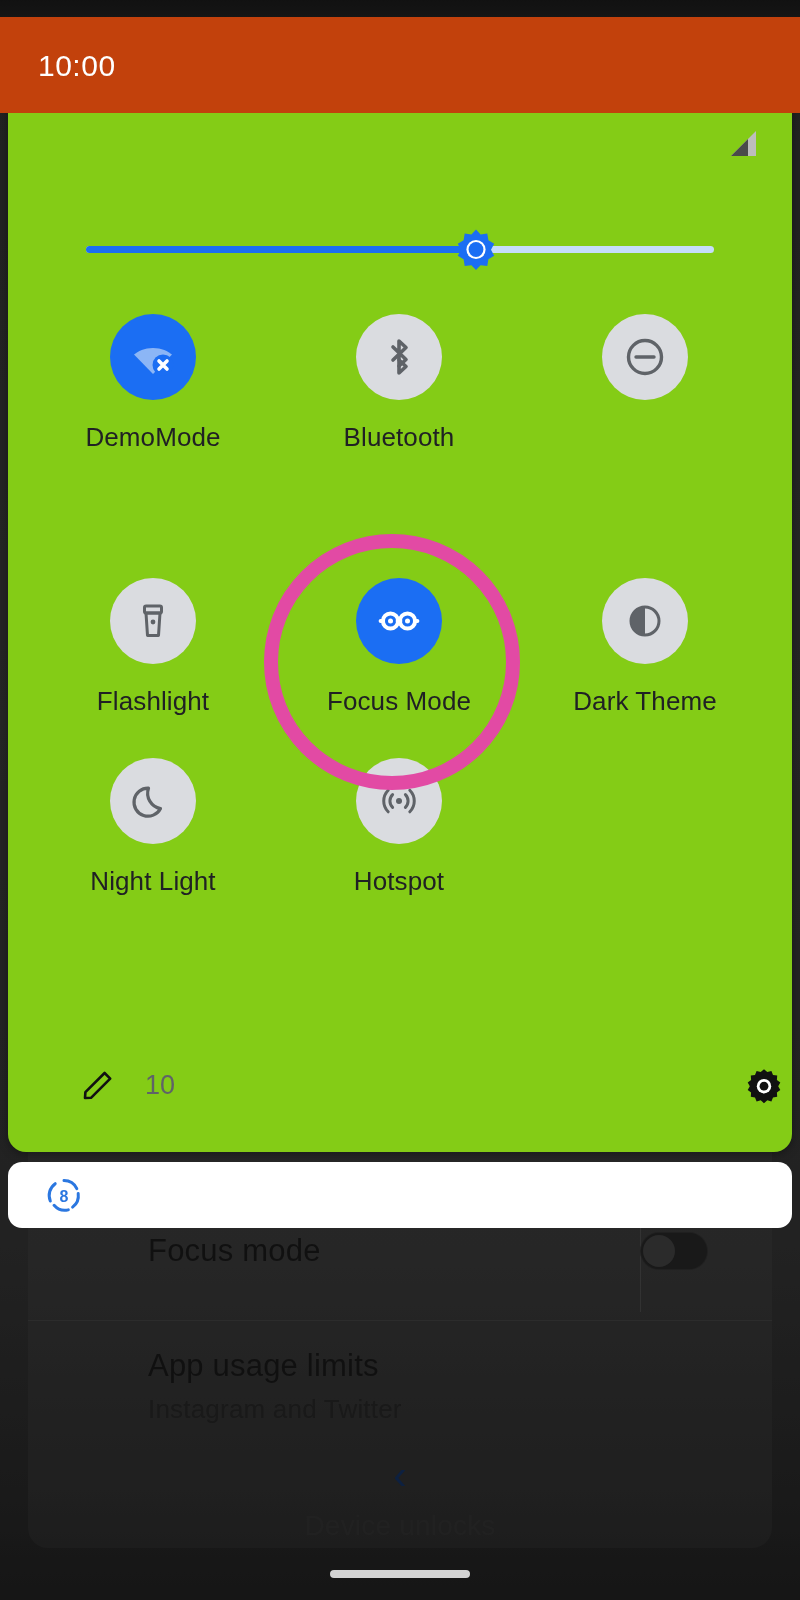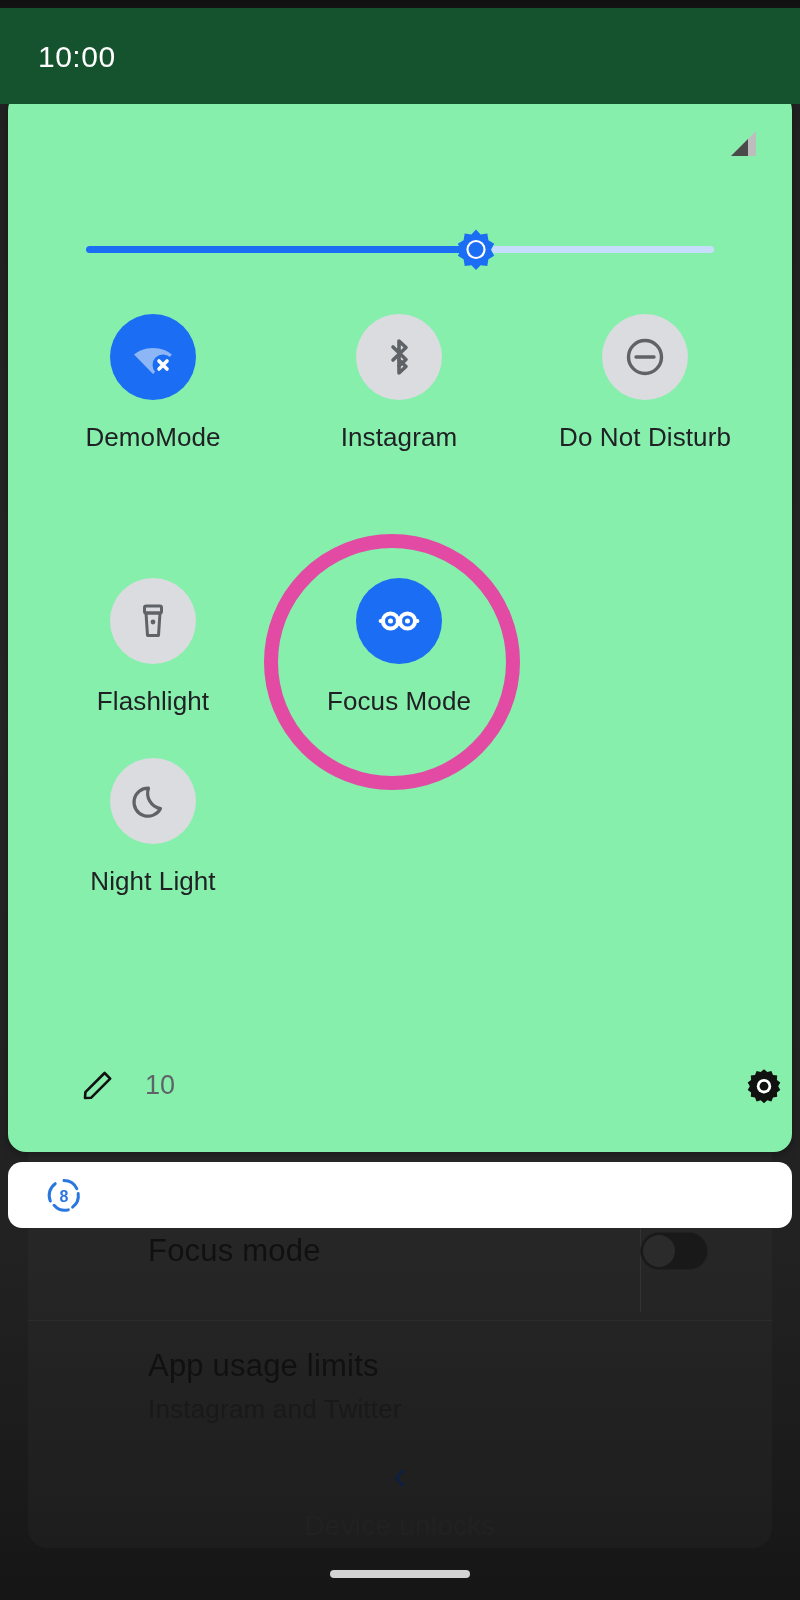--- a/index.html
+++ b/index.html
@@ -63,32 +63,32 @@
     position: absolute; left: 0; right: 0; top: 1510px; text-align: center;
     font-size: 28px; color: #3a3a3a; letter-spacing: .2px;
   }
   #scrim {
     position: absolute; left:0; top:0; width:800px; height:1600px;
     background: rgba(0,0,0,0.42);
   }
 
   
   #statusbar {
-    position: absolute; left: 0; top: 8px; width: 800px; height: 96px;
-    background: #14532d; z-index: 40;
+    position: absolute; left: 0; top: 17px; width: 800px; height: 96px;
+    background: #c2410c; z-index: 40;
   }
   #clock {
     position: absolute; left: 38px; top: 32px;
     color: #fff; font-size: 30px; font-weight: 500; letter-spacing: .5px;
   }
 
   
   #qs-panel {
     position: absolute; left: 8px; top: 92px; width: 784px; height: 1060px;
-    background: #86efac; border-radius: 18px; z-index: 30;
+    background: #84cc16; border-radius: 18px; z-index: 30;
     box-shadow: 0 2px 10px rgba(0,0,0,0.35);
   }
   #qs-signal { position: absolute; right: 34px; top: 38px; }
 
   
   #brightness {
     position: absolute; left: 78px; top: 135px; width: 628px; height: 44px;
   }
   #br-track-bg {
     position: absolute; left: 0; top: 19px; width: 628px; height: 7px;
@@ -235,31 +235,30 @@
           <div class="tile-label">DemoMode</div>
         </div>
 
         <div class="tile">
           <div class="tile-icon">
             <svg width="46" height="46" viewBox="0 0 46 46">
               <path d="M17 13 L30 25.5 L23 32 L23 7 L30 13.5 L17 26" fill="none" stroke="#5f6368" stroke-width="3.6" stroke-linejoin="round" stroke-linecap="round"></path>
               <path d="M23 32 L23 39 L30 32.5 L23 26" fill="none" stroke="#5f6368" stroke-width="3.6" stroke-linejoin="round" stroke-linecap="round"></path>
             </svg>
           </div>
-          <div class="tile-label">Instagram</div>
+          <div class="tile-label">Bluetooth</div>
         </div>
 
         <div class="tile">
           <div class="tile-icon">
             <svg width="46" height="46" viewBox="0 0 46 46">
               <circle cx="23" cy="23" r="16.5" fill="none" stroke="#5f6368" stroke-width="3.4"></circle>
               <line x1="14" y1="23" x2="32" y2="23" stroke="#5f6368" stroke-width="3.4" stroke-linecap="round"></line>
             </svg>
           </div>
-          <div class="tile-label">Do Not Disturb</div>
         </div>
       </div>
 
       <div class="tile-row" id="row2">
         <div class="tile">
           <div class="tile-icon">
             <svg width="46" height="46" viewBox="0 0 46 46">
               <rect x="14.5" y="8" width="17" height="7" rx="1.6" fill="none" stroke="#5f6368" stroke-width="3"></rect>
               <path d="M16 15 L30 15 L28.5 37.5 L17.5 37.5 Z" fill="none" stroke="#5f6368" stroke-width="3" stroke-linejoin="round"></path>
               <circle cx="23" cy="24" r="2.4" fill="#5f6368"></circle>
@@ -276,33 +275,54 @@
               <line x1="23.6" y1="25" x2="26.4" y2="25" stroke="#ffffff" stroke-width="4" stroke-linecap="round"></line>
               <line x1="6.6" y1="25" x2="9.2" y2="25" stroke="#ffffff" stroke-width="4" stroke-linecap="round"></line>
               <line x1="40.8" y1="25" x2="43.4" y2="25" stroke="#ffffff" stroke-width="4" stroke-linecap="round"></line>
               <circle cx="16.5" cy="25" r="2.5" fill="#ffffff"></circle>
               <circle cx="33.5" cy="25" r="2.5" fill="#ffffff"></circle>
             </svg>
           </div>
           <div class="tile-label">Focus Mode</div>
         </div>
 
+        <div class="tile">
+          <div class="tile-icon">
+            <svg width="46" height="46" viewBox="0 0 46 46">
+              <circle cx="23" cy="23" r="14" fill="none" stroke="#5f6368" stroke-width="3"></circle>
+              <path d="M23 9 A14 14 0 0 0 23 37 Z" fill="#5f6368"></path>
+            </svg>
+          </div>
+          <div class="tile-label">Dark Theme</div>
+        </div>
       </div>
 
       <div class="tile-row" id="row3">
         <div class="tile">
           <div class="tile-icon">
             <svg width="46" height="46" viewBox="0 0 46 46">
               <path d="M30.5 30.5 A14 14 0 1 1 18.5 10.2 A15.5 15.5 0 0 0 30.5 30.5 Z" fill="none" stroke="#5f6368" stroke-width="3.2" stroke-linejoin="round"></path>
             </svg>
           </div>
           <div class="tile-label">Night Light</div>
         </div>
 
 
+        <div class="tile">
+          <div class="tile-icon">
+            <svg width="46" height="46" viewBox="0 0 46 46">
+              <circle cx="23" cy="23" r="3" fill="#5f6368"></circle>
+              <path d="M16.6 29.4 A9 9 0 0 1 16.6 16.6" fill="none" stroke="#5f6368" stroke-width="3" stroke-linecap="round"></path>
+              <path d="M29.4 16.6 A9 9 0 0 1 29.4 29.4" fill="none" stroke="#5f6368" stroke-width="3" stroke-linecap="round"></path>
+              <path d="M12.2 33.8 A15.3 15.3 0 0 1 12.2 12.2" fill="none" stroke="#5f6368" stroke-width="3" stroke-linecap="round"></path>
+              <path d="M33.8 12.2 A15.3 15.3 0 0 1 33.8 33.8" fill="none" stroke="#5f6368" stroke-width="3" stroke-linecap="round"></path>
+            </svg>
+          </div>
+          <div class="tile-label">Hotspot</div>
+        </div>
       </div>
     </div>
 
     <div id="qs-footer">
       <span id="edit-icon">
         <svg width="36" height="36" viewBox="0 0 36 36">
           <path d="M5 30 L5.4 24.2 L24.6 5 L30.2 10.6 L11 29.8 Z" fill="none" stroke="#111" stroke-width="2.6" stroke-linejoin="round"></path>
         </svg>
       </span>
       <span id="footer-count">10</span>

